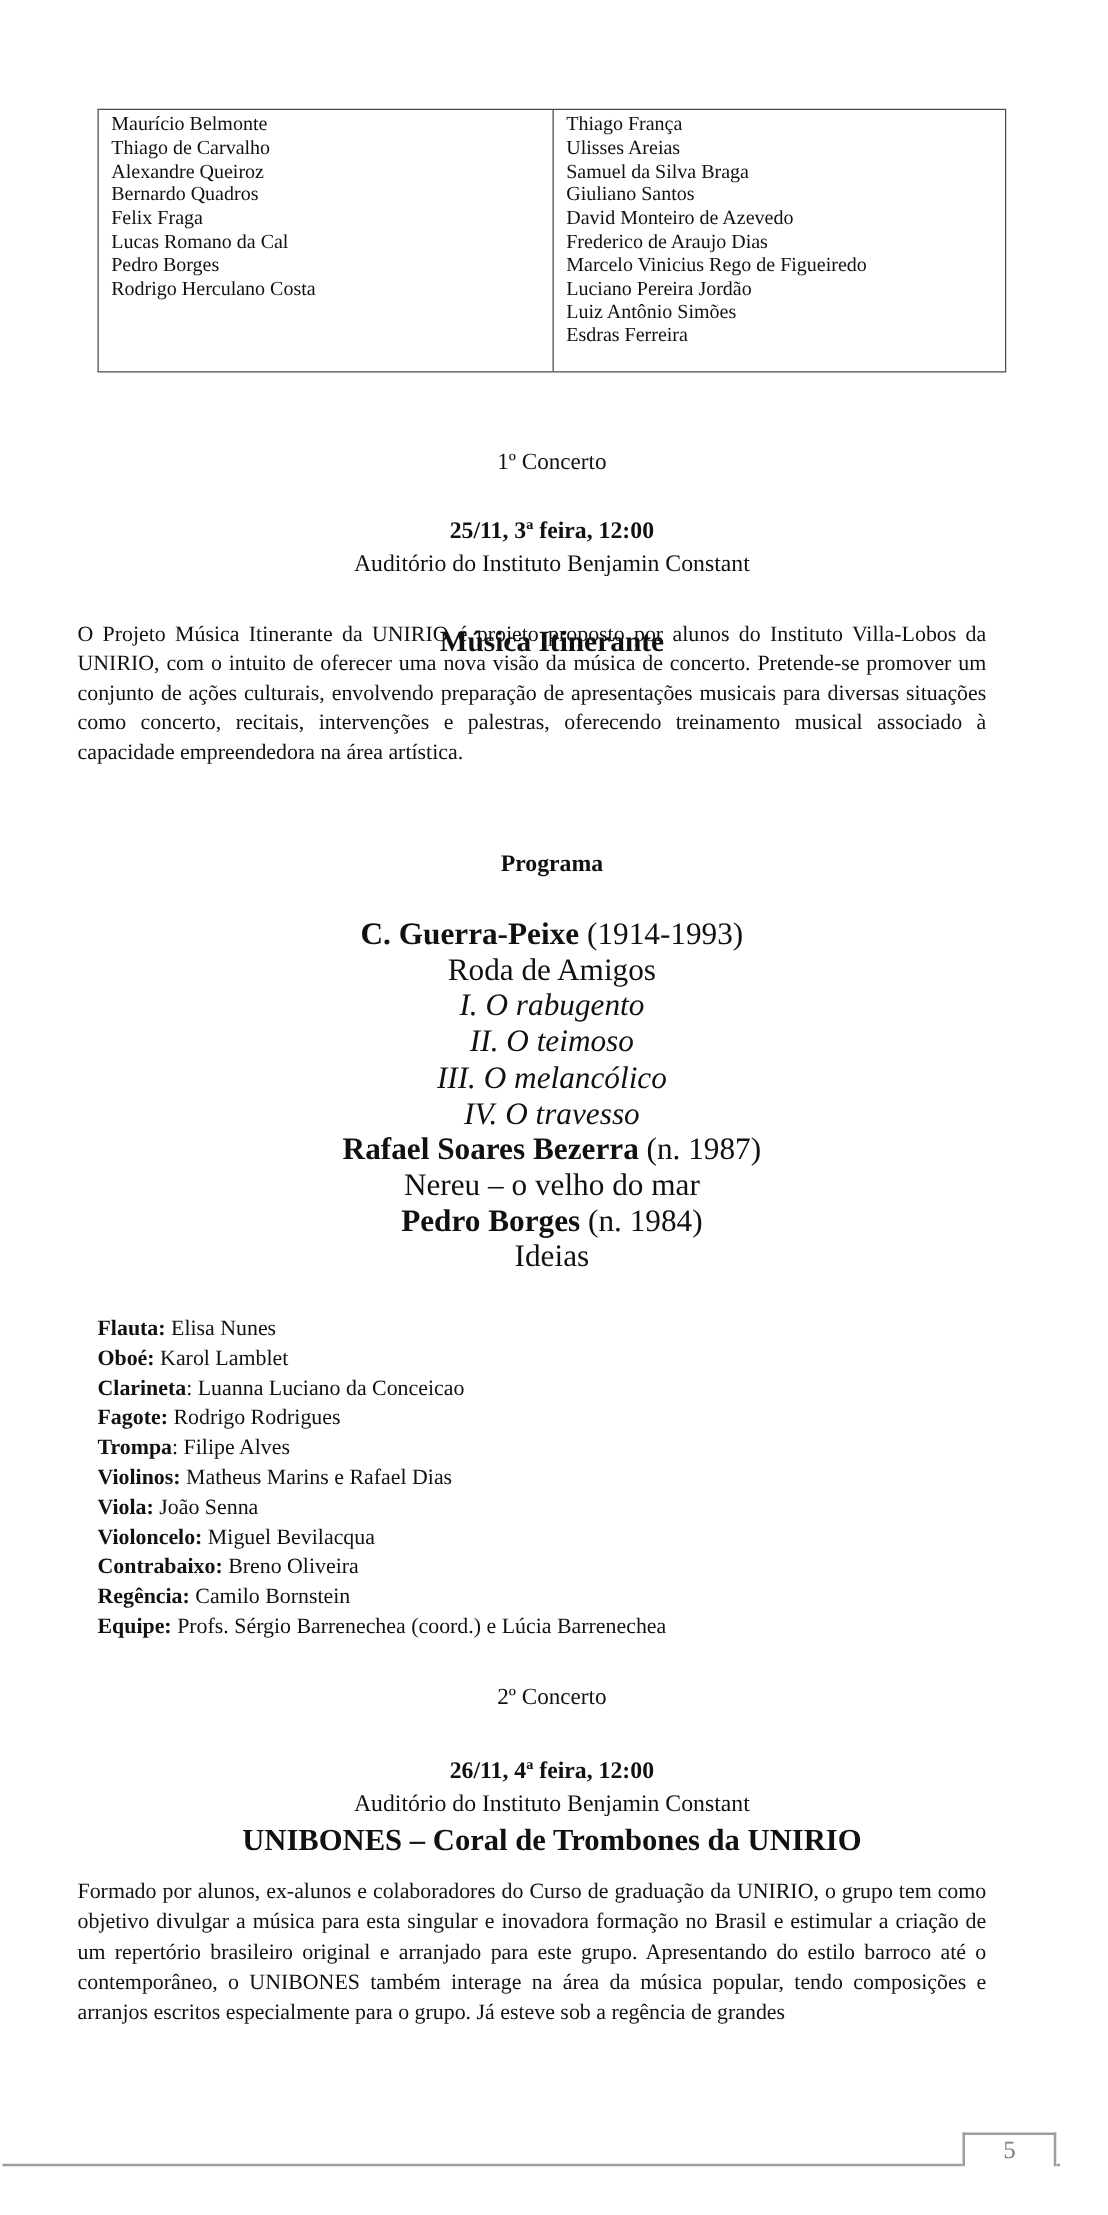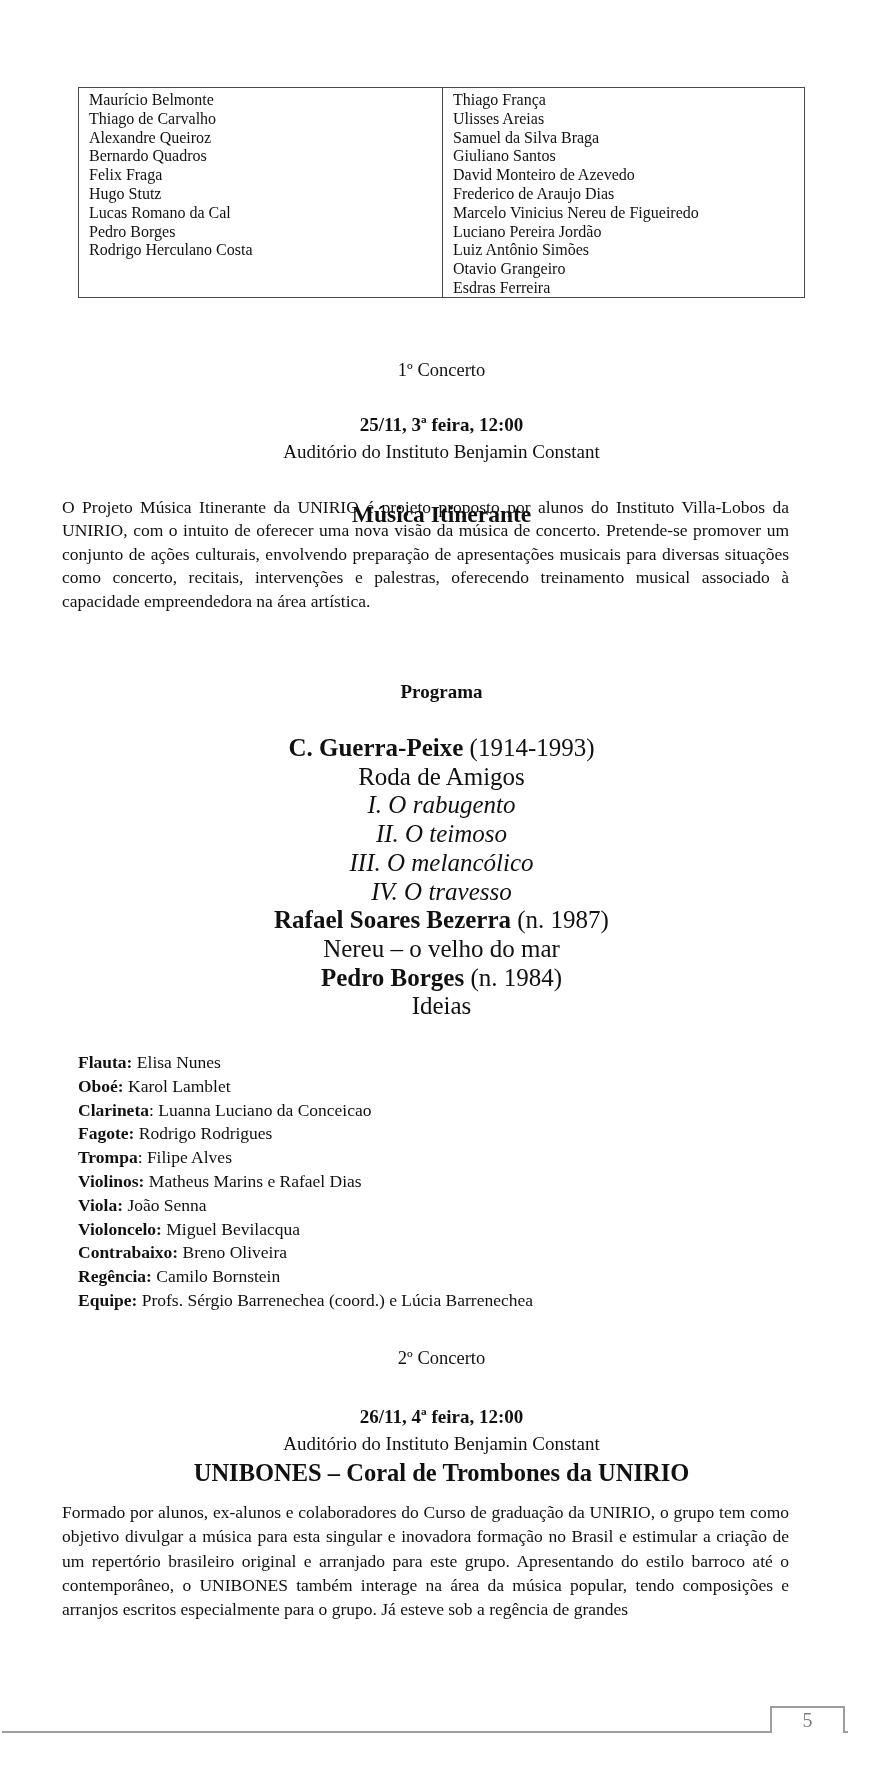--- a/index.html
+++ b/index.html
@@ -77,36 +77,34 @@
 
 <div class="page">
 
   <div class="roster">
     <div class="roster-cell left">
       <div>Maurício Belmonte</div>
       <div>Thiago de Carvalho</div>
       <div>Alexandre Queiroz</div>
       <div>Bernardo Quadros</div>
       <div>Felix Fraga</div>
-      <div>Hugo Stutz</div>
       <div>Lucas Romano da Cal</div>
       <div>Pedro Borges</div>
       <div>Rodrigo Herculano Costa</div>
     </div>
     <div class="roster-cell right">
       <div>Thiago França</div>
       <div>Ulisses Areias</div>
       <div>Samuel da Silva Braga</div>
       <div>Giuliano Santos</div>
       <div>David Monteiro de Azevedo</div>
       <div>Frederico de Araujo Dias</div>
-      <div>Marcelo Vinicius Nereu de Figueiredo</div>
+      <div>Marcelo Vinicius Rego de Figueiredo</div>
       <div>Luciano Pereira Jordão</div>
       <div>Luiz Antônio Simões</div>
-      <div>Otavio Grangeiro</div>
       <div>Esdras Ferreira</div>
     </div>
   </div>
 
   <div class="cblock t-concert" style="top:360px">1º Concerto</div>
   <div class="cblock t-date" style="top:414px">25/11, 3ª feira, 12:00</div>
   <div class="cblock t-venue" style="top:441px">Auditório do Instituto Benjamin Constant</div>
   <div class="cblock t-event1" style="top:467px">Música Itinerante</div>
 
   <div class="para" style="top:496px">O Projeto Música Itinerante da UNIRIO é projeto proposto por alunos do Instituto Villa-Lobos da UNIRIO, com o intuito de oferecer uma nova visão da música de concerto. Pretende-se promover um conjunto de ações culturais, envolvendo preparação de apresentações musicais para diversas situações como concerto, recitais, intervenções e palestras, oferecendo treinamento musical associado à capacidade empreendedora na área artística.</div>

